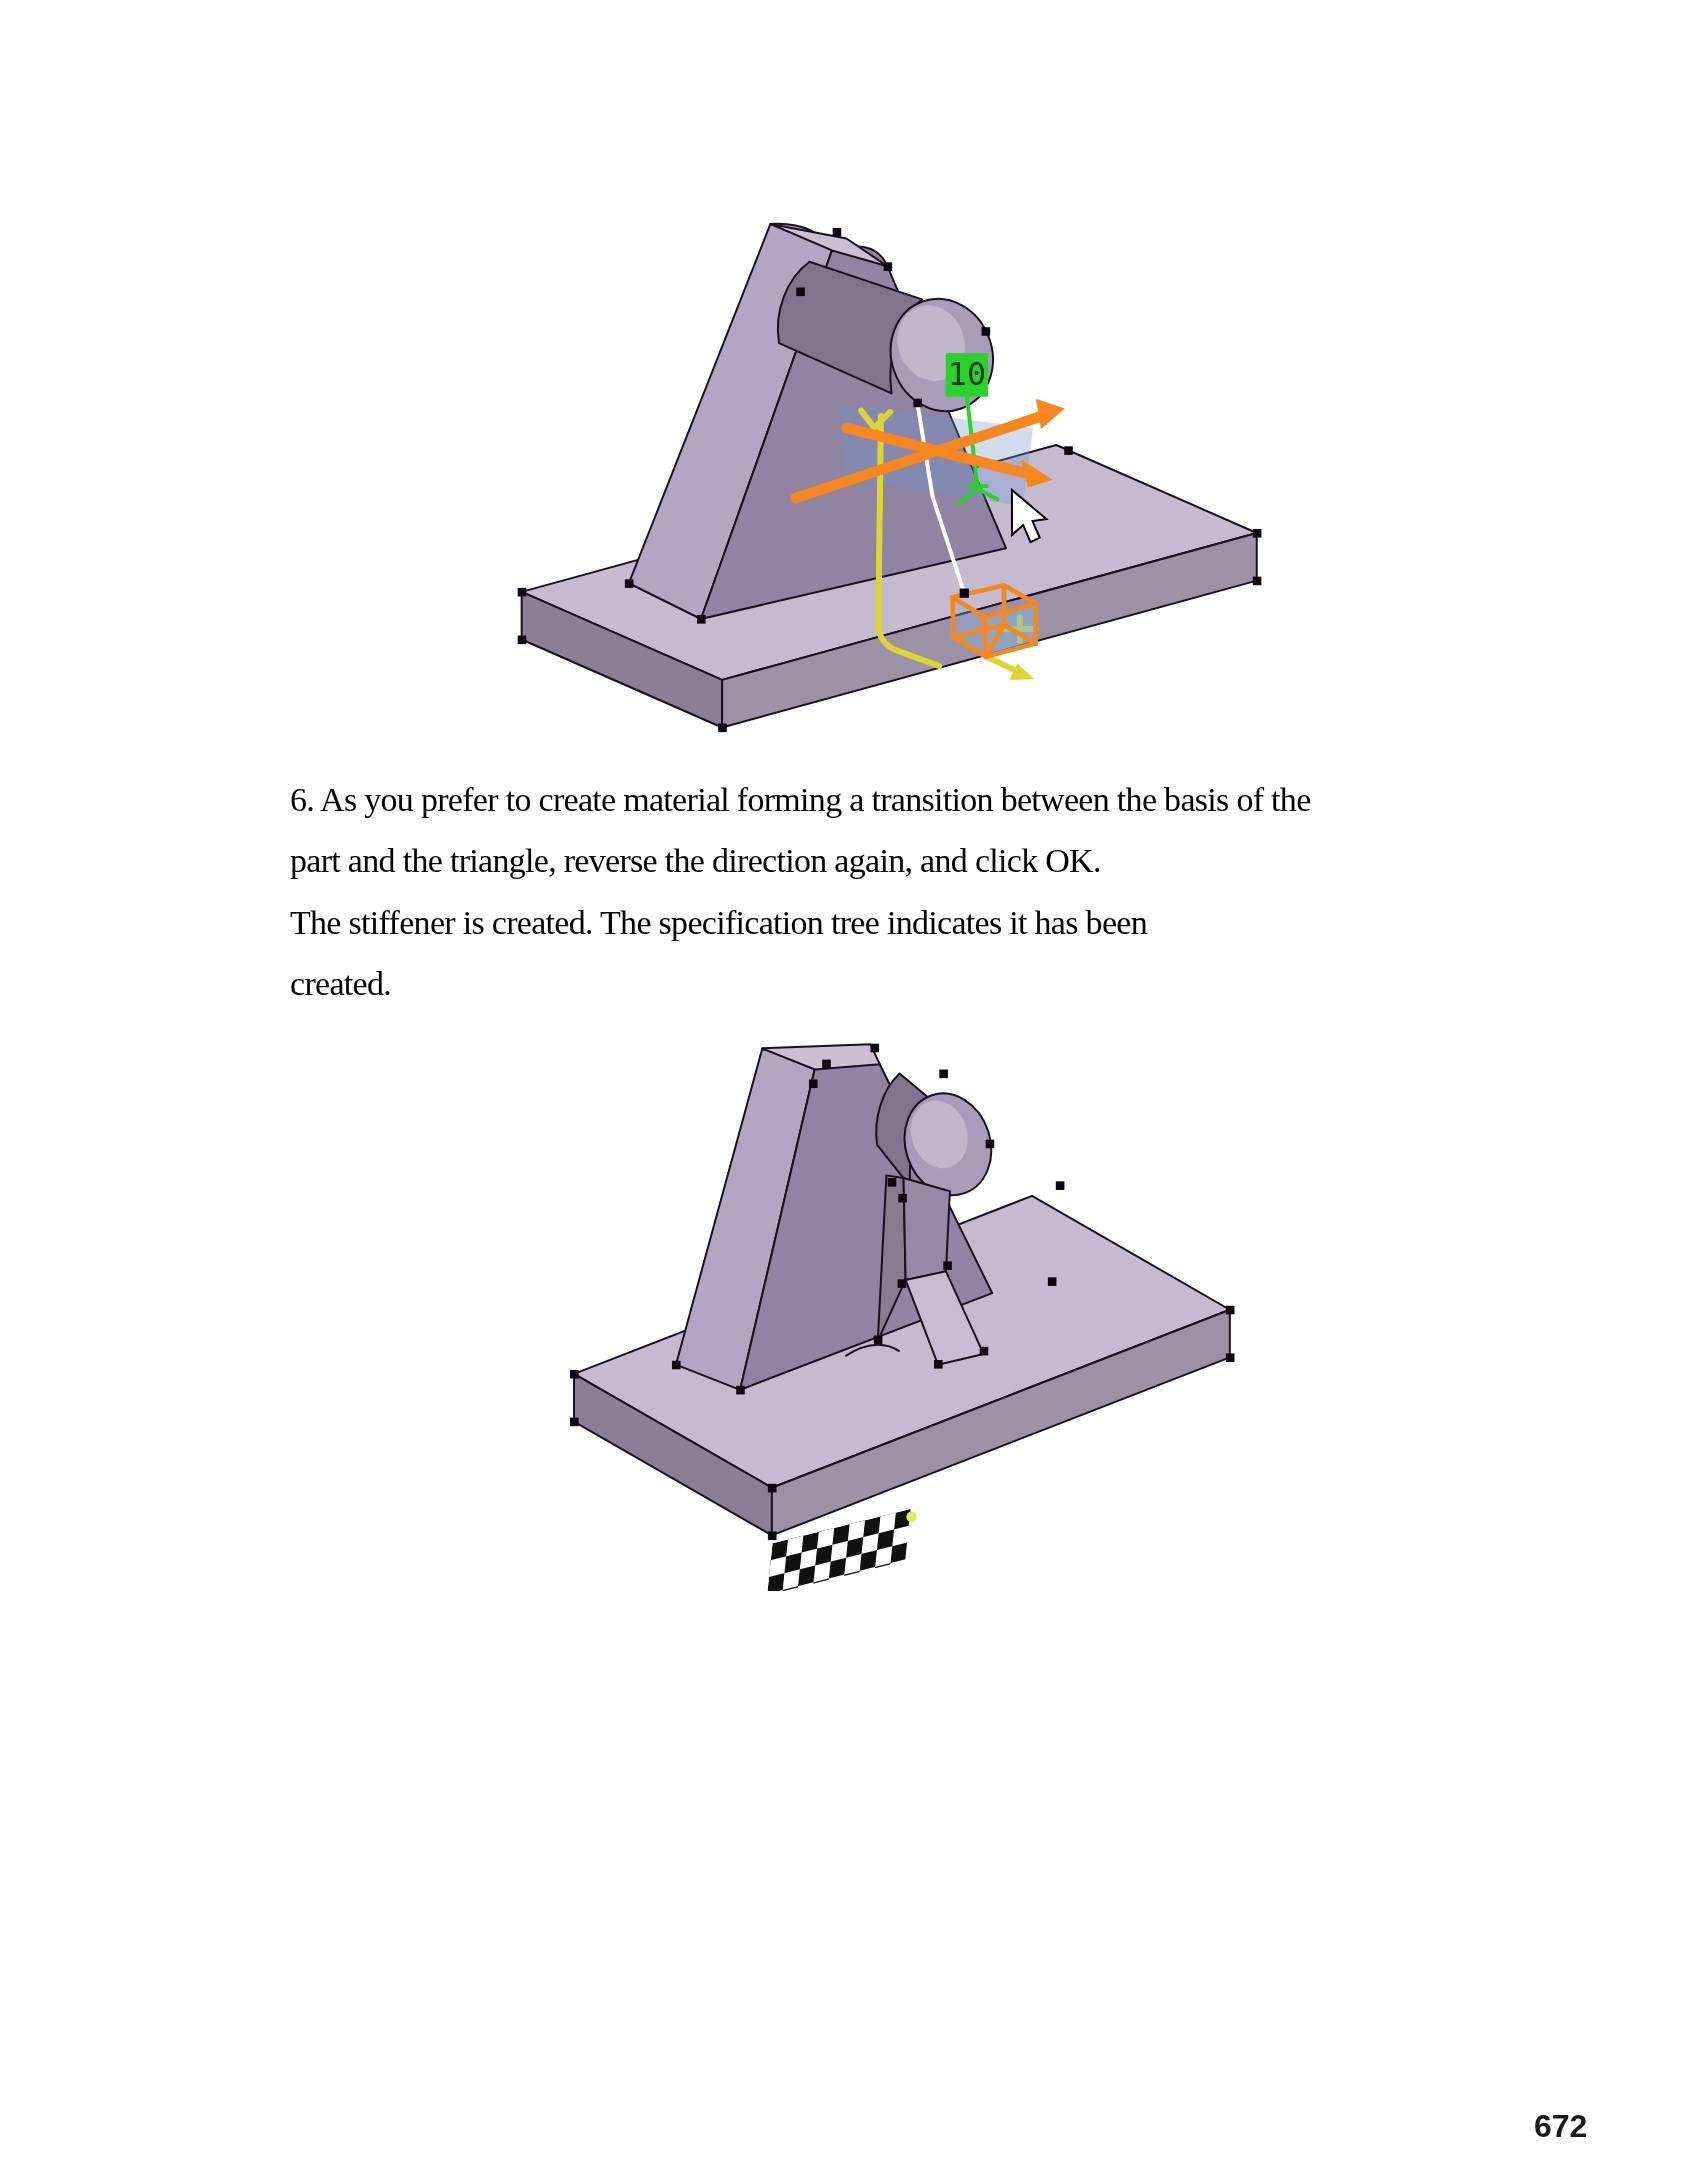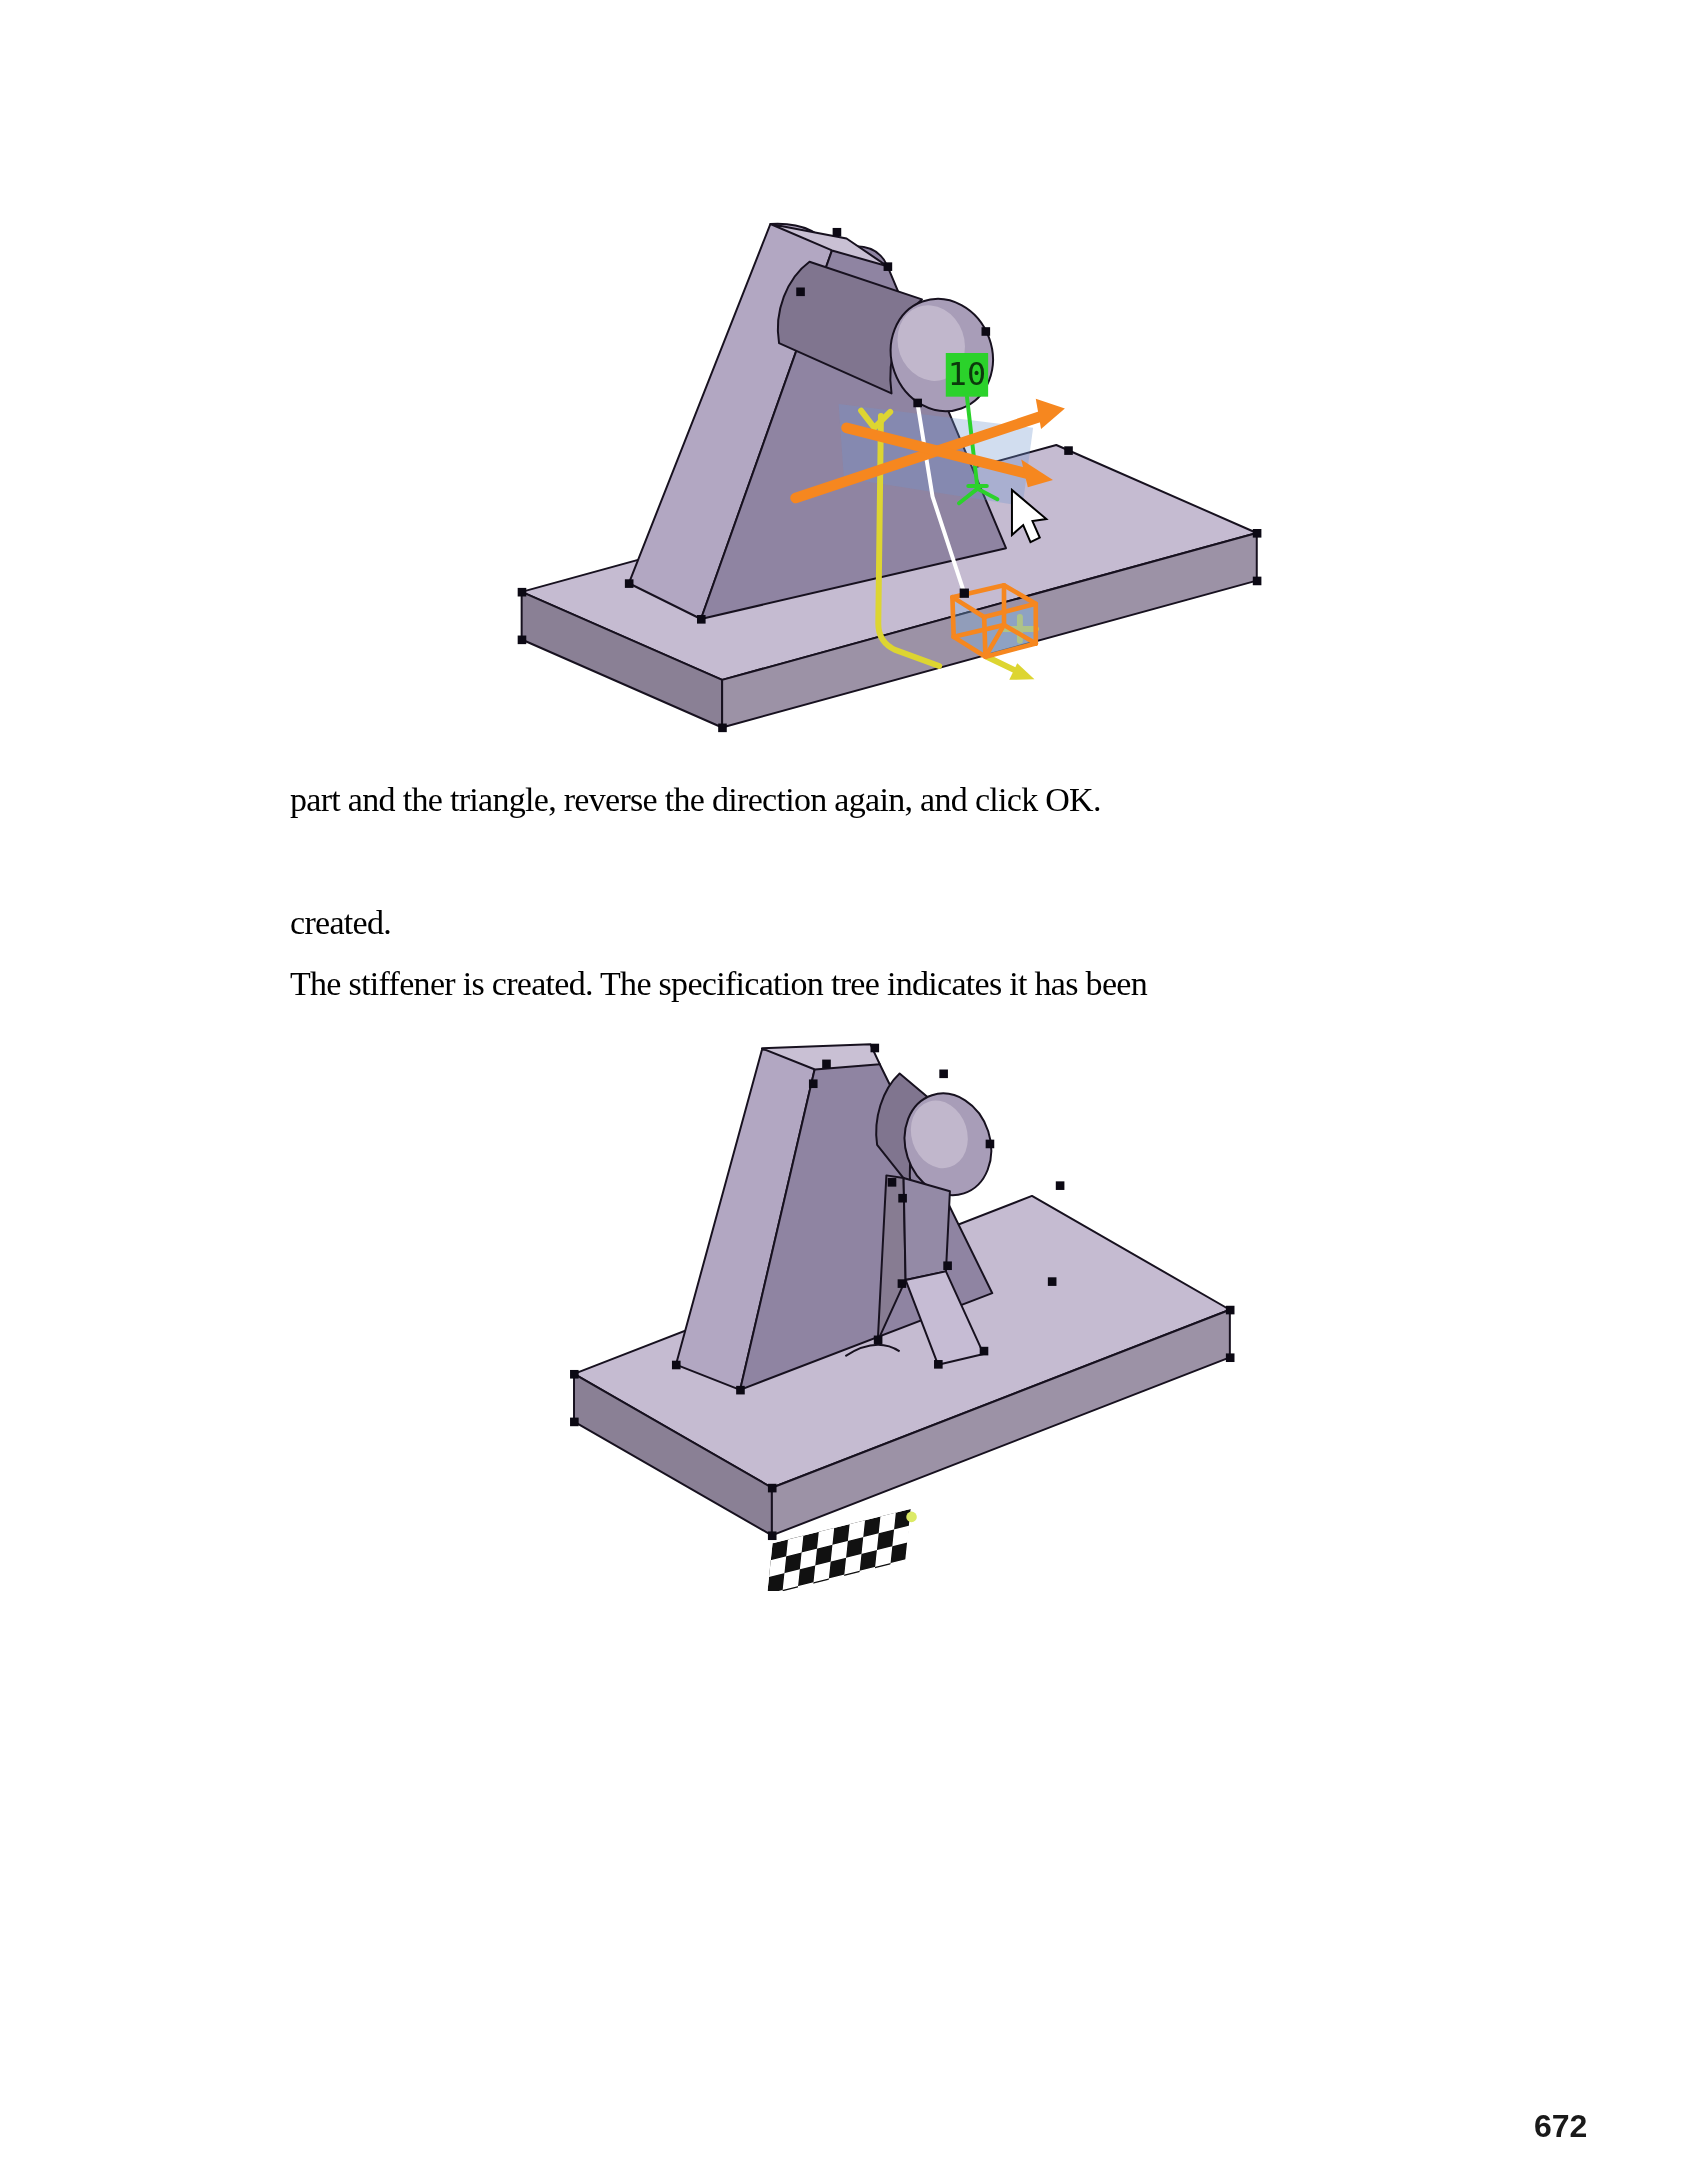--- a/index.html
+++ b/index.html
@@ -111,26 +111,27 @@
         <rect class="dot" x="539" y="54" width="13" height="13"></rect>
         <rect class="dot" x="661" y="312" width="13" height="13"></rect>
         <rect class="dot" x="764" y="204" width="13" height="13"></rect>
       </g>
 
       <polygon points="810,450 810,518 827,503 838,529 852,522 841,497 862,494" fill="#ffffff" stroke="#000000" stroke-width="3"></polygon>
     </svg>
   </div>
 
   <div class="para" style="top:769px;">
+    <div>6. As you prefer to create material forming a transition between the basis of the</div>
     <div>part and the triangle, reverse the direction again, and click OK.</div>
   </div>
 
   <div class="para" style="top:892px;">
+    <div>The stiffener is created. The specification tree indicates it has been</div>
     <div>created.</div>
-    <div>The stiffener is created. The specification tree indicates it has been</div>
   </div>
 
   <div class="fig" style="left:529px;top:1002px;width:728px;height:589px;">
     <svg width="728" height="589" viewBox="0 0 1100 890">
       <defs>
         <pattern id="checker" patternUnits="userSpaceOnUse" width="48" height="48">
           <rect x="0" y="0" width="24" height="24" fill="#111111"></rect>
           <rect x="24" y="24" width="24" height="24" fill="#111111"></rect>
         </pattern>
       </defs>

